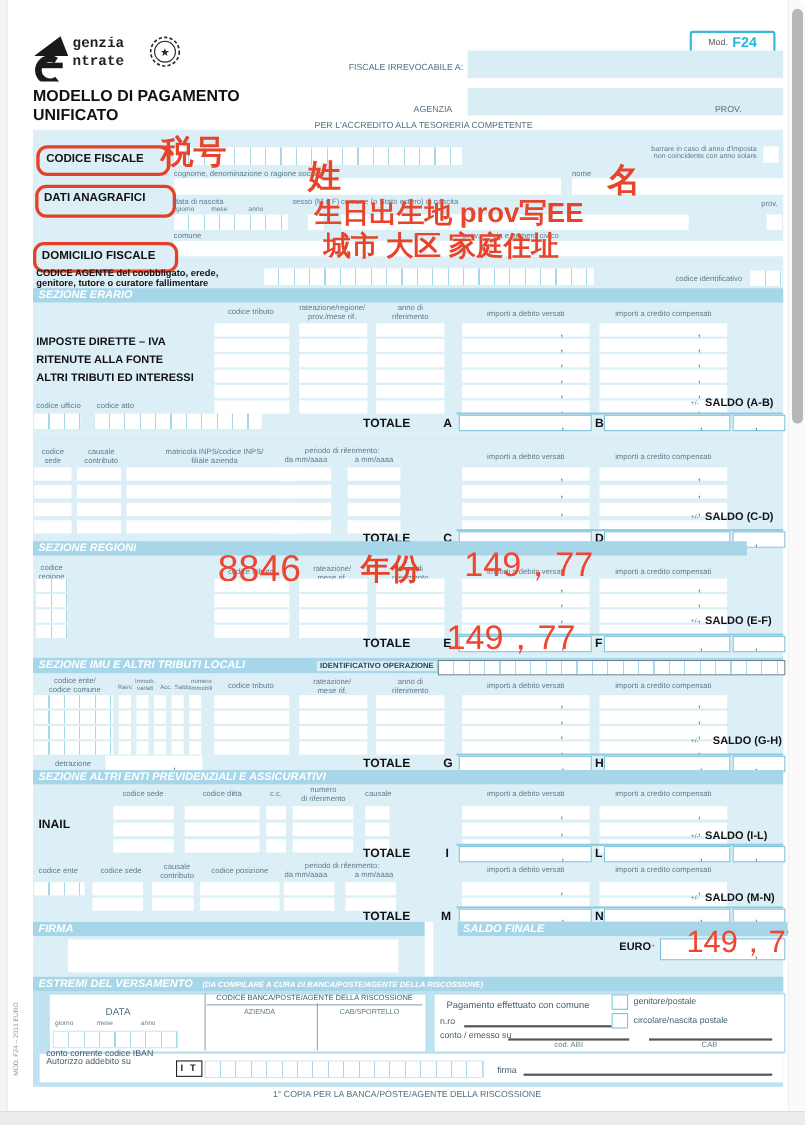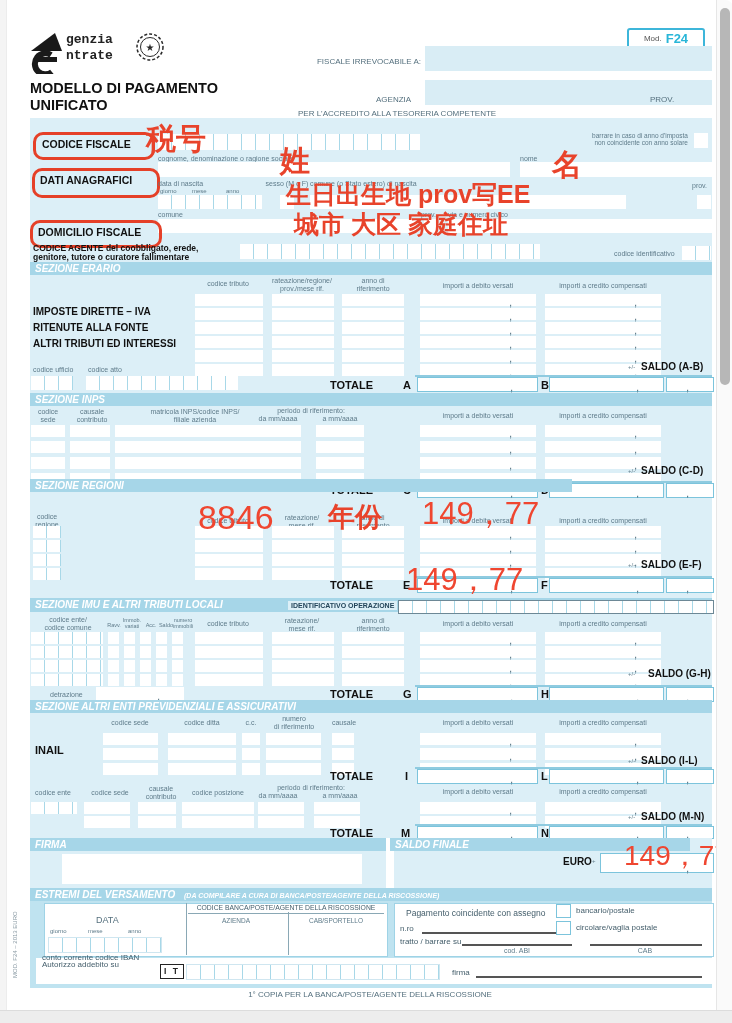--- a/index.html
+++ b/index.html
@@ -69,21 +69,21 @@
   <div class="abs" style="left:627px;top:28px;width:74px;height:17px;border:2px solid #3db6da;border-radius:3px;display:flex;align-items:center;justify-content:center;gap:4px;background:#fff">
     <span style="font-size:8px;color:#555">Mod.</span>
     <span style="font-size:13px;font-weight:bold;color:#29b6d8">F24</span>
   </div>
 
   <div class="gray8 right" style="left:295px;top:57px;width:126px;text-align:right">FISCALE IRREVOCABILE A:</div>
   <div class="field" style="left:425px;top:46px;width:287px;height:25px"></div>
   <div class="gray8" style="left:376px;top:95px">AGENZIA</div>
   <div class="field" style="left:425px;top:80px;width:287px;height:25px"></div>
   <div class="gray8" style="left:650px;top:95px">PROV.</div>
-  <div class="gray8" style="left:298px;top:109px">PER L'ACCREDITO ALLA TESORERIA COMPETENTE</div>
+  <div class="gray8" style="left:286px;top:109px">PER L'ACCREDITO ALLA TESORERIA COMPETENTE</div>
 
   <div class="sec" style="left:30px;top:118px;width:682px;height:144px"></div>
 
   <div class="blbl" style="left:42px;top:138px;font-size:10.5px">CODICE FISCALE</div>
   <div class="redbox" style="left:33px;top:132px;width:116px;height:22px"></div>
   <div class="cells" style="left:158px;top:134px;width:262px;height:16px"></div>
   <div class="lbl right" style="left:548px;top:132px;width:140px;font-size:6.5px;text-align:right">barrare in caso di anno d'imposta
 non coincidente con anno solare</div>
   <div class="bx" style="left:694px;top:133px;width:14px;height:15px"></div>
 
@@ -176,21 +176,20 @@
   <div class="saldo-lbl" style="left:641px;top:361px">SALDO  (A-B)</div>
   <div class="rule" style="left:415px;top:375px;width:297px"></div>
   <div class="blbl" style="left:330px;top:379px;font-size:11px">TOTALE</div>
   <div class="letter" style="left:403px;top:379px">A</div>
   <div class="amt tot" style="left:417px;top:377px;width:119px"></div>
   <div class="letter" style="left:541px;top:379px">B</div>
   <div class="amt tot" style="left:549px;top:377px;width:113px"></div>
   <div class="amt tot" style="left:666px;top:377px;width:46px"></div>
 
   <div class="sec" style="left:30px;top:393px;width:682px;height:105px"></div>
-  <div class="sbar" style="left:30px;top:393px;width:682px">SEZIONE INPS</div>
   <div class="lbl" style="left:28px;top:408px;width:40px">codice
 sede</div>
   <div class="lbl" style="left:68px;top:408px;width:48px">causale
 contributo</div>
   <div class="lbl" style="left:115px;top:408px;width:160px">matricola INPS/codice INPS/
 filiale azienda</div>
   <div class="lbl" style="left:252px;top:407px;width:118px">periodo di riferimento:</div>
   <div class="lbl" style="left:252px;top:415px;width:52px">da mm/aaaa</div>
   <div class="lbl" style="left:314px;top:415px;width:52px">a mm/aaaa</div>
   <div class="lbl" style="left:420px;top:412px;width:116px">importi a debito versati</div>
@@ -229,21 +228,21 @@
   <div class="saldo-lbl" style="left:641px;top:465px">SALDO  (C-D)</div>
   <div class="rule" style="left:415px;top:481px;width:297px"></div>
   <div class="blbl" style="left:330px;top:484px;font-size:11px">TOTALE</div>
   <div class="letter" style="left:403px;top:484px">C</div>
   <div class="amt tot" style="left:417px;top:483px;width:119px"></div>
   <div class="letter" style="left:541px;top:484px">D</div>
   <div class="amt tot" style="left:549px;top:483px;width:113px"></div>
   <div class="amt tot" style="left:666px;top:483px;width:46px"></div>
 
   <div class="sec" style="left:30px;top:498px;width:682px;height:100px"></div>
-  <div class="sbar" style="left:30px;top:479px;width:542px">SEZIONE REGIONI</div>
+  <div class="sbar" style="left:30px;top:492px;width:649px">SEZIONE REGIONI</div>
   <div class="lbl" style="left:26px;top:513px;width:42px">codice
 regione</div>
   <div class="lbl" style="left:188px;top:517px;width:80px">codice tributo</div>
   <div class="lbl" style="left:265px;top:514px;width:74px">rateazione/
 mese rif.</div>
   <div class="lbl" style="left:338px;top:514px;width:70px">anno di
 riferimento</div>
   <div class="lbl" style="left:420px;top:517px;width:116px">importi a debito versati</div>
   <div class="lbl" style="left:543px;top:517px;width:120px">importi a credito compensati</div>
 
@@ -439,21 +438,21 @@
   <div class="letter" style="left:401px;top:827px">M</div>
   <div class="amt tot" style="left:417px;top:826px;width:119px;height:11px"></div>
   <div class="letter" style="left:541px;top:827px">N</div>
   <div class="amt tot" style="left:549px;top:826px;width:113px;height:11px"></div>
   <div class="amt tot" style="left:666px;top:826px;width:46px;height:11px"></div>
 
   <div class="sec" style="left:30px;top:838px;width:356px;height:50px"></div>
   <div class="sbar" style="left:30px;top:838px;width:356px">FIRMA</div>
   <div class="bx" style="left:62px;top:854px;width:300px;height:30px"></div>
   <div class="sec" style="left:394px;top:838px;width:318px;height:50px"></div>
-  <div class="sbar" style="left:390px;top:838px;width:300px">SALDO FINALE</div>
+  <div class="sbar" style="left:416px;top:838px;width:300px">SALDO FINALE</div>
   <div class="blbl" style="left:563px;top:856px;font-size:10px">EURO</div>
   <div class="pm" style="left:592px;top:858px">+</div>
   <div class="amt tot" style="left:600px;top:853px;width:112px;height:18px"></div>
 
   <div class="sec" style="left:30px;top:888px;width:682px;height:100px;background:#bfe3f0"></div>
   <div class="sbar" style="left:30px;top:888px;width:682px">
     <span>ESTREMI DEL VERSAMENTO</span>
     <span style="font-size:7px;font-weight:bold;margin-left:6px">(DA COMPILARE A CURA DI BANCA/POSTE/AGENTE DELLA RISCOSSIONE)</span>
   </div>
   <div class="abs" style="left:44px;top:903px;width:342px;height:52px;background:#fff;border:1px solid #9fd3e6"></div>
@@ -462,28 +461,28 @@
   <div class="abs" style="left:188px;top:904px;width:196px;font-size:6.8px;color:#445e6b;text-align:center;border-bottom:1px solid #8aa8b5;padding-bottom:2px">CODICE BANCA/POSTE/AGENTE DELLA RISCOSSIONE</div>
   <div class="lbl" style="left:196px;top:917px;width:80px;font-size:6.5px">AZIENDA</div>
   <div class="lbl" style="left:296px;top:917px;width:80px;font-size:6.5px">CAB/SPORTELLO</div>
   <div class="vline" style="left:288px;top:912px;height:43px;background:#8aa8b5"></div>
   <div class="lbl" style="left:50px;top:928px;font-size:6px">giorno</div>
   <div class="lbl" style="left:88px;top:928px;font-size:6px">mese</div>
   <div class="lbl" style="left:128px;top:928px;font-size:6px">anno</div>
   <div class="cells" style="left:48px;top:937px;width:112px;height:14px;border:1px solid #cfe6f0"></div>
 
   <div class="abs" style="left:394px;top:903px;width:318px;height:52px;background:#fff;border:1px solid #9fd3e6"></div>
-  <div class="abs" style="left:406px;top:908px;font-size:8.5px;color:#445e6b">Pagamento coincidente con assegno</div>
+  <div class="abs" style="left:406px;top:908px;font-size:8.5px;color:#445e6b">Pagamento effettuato con comune</div>
   <div class="abs" style="left:400px;top:924px;font-size:8px;color:#445e6b">n.ro</div>
   <div class="ink" style="left:422px;top:932px;width:148px"></div>
   <div class="chk" style="left:556px;top:904px"></div>
-  <div class="abs" style="left:576px;top:906px;font-size:8px;color:#445e6b">bancario/postale</div>
+  <div class="abs" style="left:576px;top:906px;font-size:8px;color:#445e6b">genitore/postale</div>
   <div class="chk" style="left:556px;top:921px"></div>
-  <div class="abs" style="left:576px;top:923px;font-size:8px;color:#445e6b">circolare/vaglia postale</div>
-  <div class="abs" style="left:400px;top:937px;font-size:8px;color:#445e6b">tratto / barrare su</div>
+  <div class="abs" style="left:576px;top:923px;font-size:8px;color:#445e6b">circolare/nascita postale</div>
+  <div class="abs" style="left:400px;top:937px;font-size:8px;color:#445e6b">conto / emesso su</div>
   <div class="ink" style="left:462px;top:944px;width:110px"></div>
   <div class="lbl" style="left:482px;top:947px;width:70px">cod. ABI</div>
   <div class="ink" style="left:590px;top:944px;width:112px"></div>
   <div class="lbl" style="left:620px;top:947px;width:50px">CAB</div>
 
   <div class="abs" style="left:36px;top:958px;width:676px;height:26px;background:#fff"></div>
   <div class="abs" style="left:42px;top:960px;font-size:8px;color:#445e6b">Autorizzo addebito su</div>
   <div class="abs" style="left:42px;top:953px;font-size:8px;color:#445e6b">conto corrente codice IBAN</div>
   <div class="abs" style="left:160px;top:964px;width:22px;height:13px;border:1.5px solid #222;font-weight:bold;font-size:8.5px;text-align:center;line-height:13px;letter-spacing:2px">I T</div>
   <div class="cells" style="left:186px;top:964px;width:252px;height:14px;border:1px solid #cfe6f0"></div>

